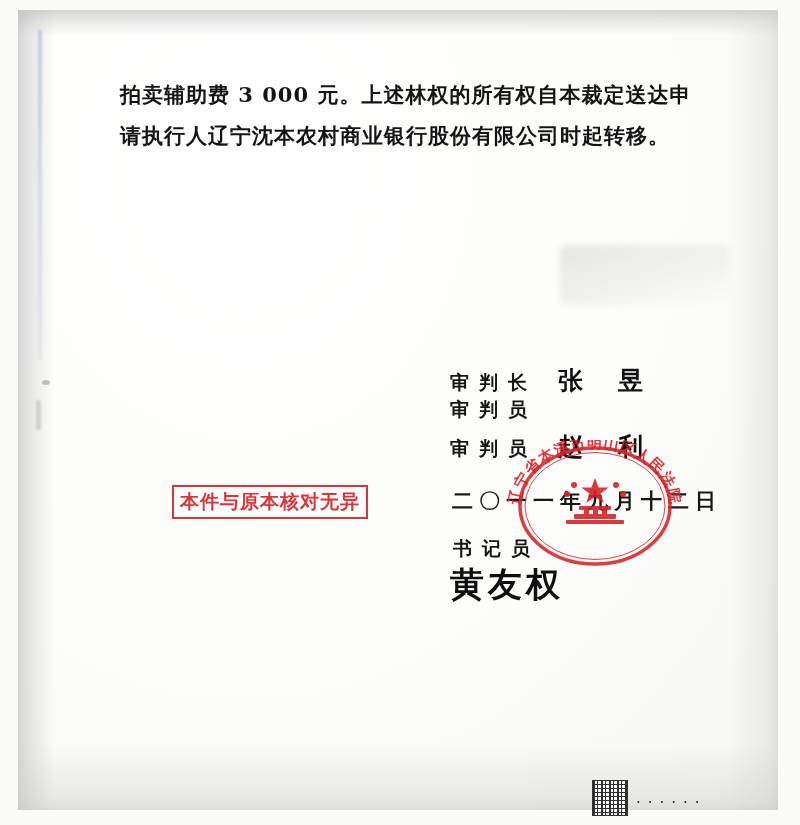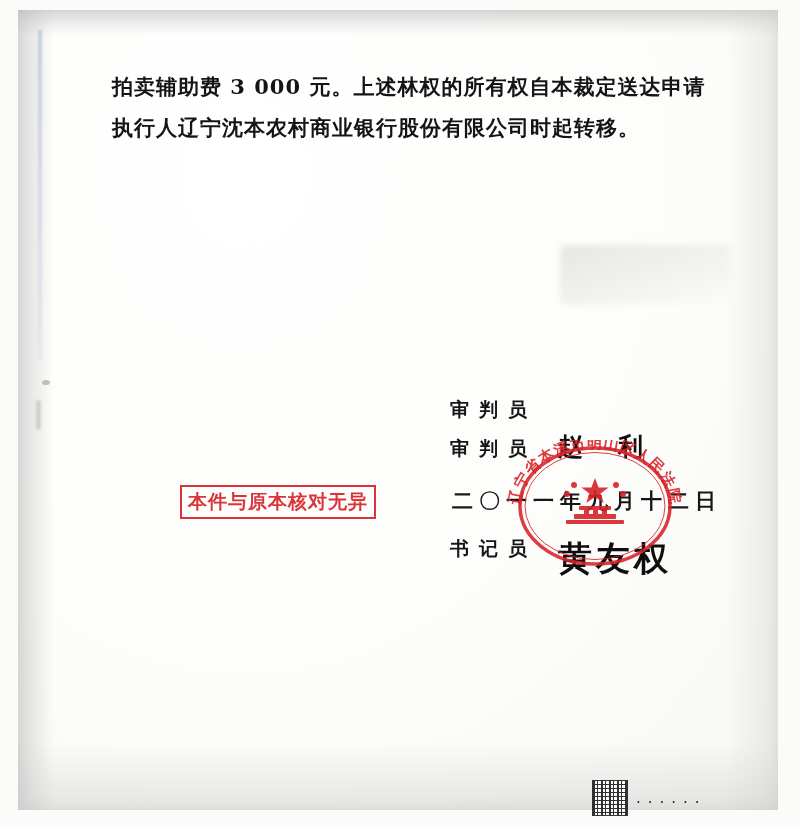--- a/index.html
+++ b/index.html
@@ -114,21 +114,21 @@
     top: 66px;
     width: 600px;
     color: #141414;
     font-size: 21px;
     line-height: 41px;
     letter-spacing: 1.0px;
     font-family: "DejaVu Serif", "Liberation Serif", serif;
     font-weight: 600;
   }
   .para {
-    margin: 0;
+    margin: 8px;
   }
   .para.indent {
     text-indent: 42px;
     margin-top: 18px;
   }
 
   
   .sig-block {
     position: absolute;
     left: 450px;
@@ -169,43 +169,44 @@
     letter-spacing: 6px;
     white-space: nowrap;
   }
 
   
   .clerk-line {
     position: absolute;
     left: 450px;
     top: 536px;
     display: flex;
-    align-items: flex-start;
+    align-items: center;
     white-space: nowrap;
+    flex-direction: column;
   }
   .clerk-label {
     font-family: "DejaVu Serif", "Liberation Serif", serif;
     font-size: 19px;
     color: #151515;
     letter-spacing: 10px;
     font-weight: 600;
     width: 108px;
   }
   .clerk-name {
     font-family: "DejaVu Serif", "Liberation Serif", serif;
     font-size: 34px;
     font-weight: 700;
     color: #0e0e0e;
     letter-spacing: 4px;
   }
 
   
   .verify-stamp {
     position: absolute;
-    left: 180px;
+    left: 172px;
     top: 485px;
     padding: 3px 6px 5px 6px;
     border: 2.5px solid #d8232a;
     color: #d8232a;
     font-family: "DejaVu Sans", "Liberation Sans", sans-serif;
     font-weight: 700;
     font-size: 19px;
     letter-spacing: 1px;
     line-height: 22px;
     white-space: nowrap;
@@ -264,20 +265,22 @@
   <div class="speck-a"></div>
   <div class="speck-b"></div>
   <div class="smudge"></div>
 
   <div class="body-text">
     <p class="para">拍卖辅助费 3 000 元。上述林权的所有权自本裁定送达申请执行人辽宁沈本农村商业银行股份有限公司时起转移。</p>
   </div>
 
   <div class="sig-block">
     <div class="sig-row">
+      <span class="sig-label">审判长</span>
+      <span class="sig-name">张　昱</span>
     </div>
     <div class="sig-row">
       <span class="sig-label">审判员</span>
     </div>
     <div class="sig-row">
       <span class="sig-label">审判员</span>
       <span class="sig-name">赵　利</span>
     </div>
   </div>
 

